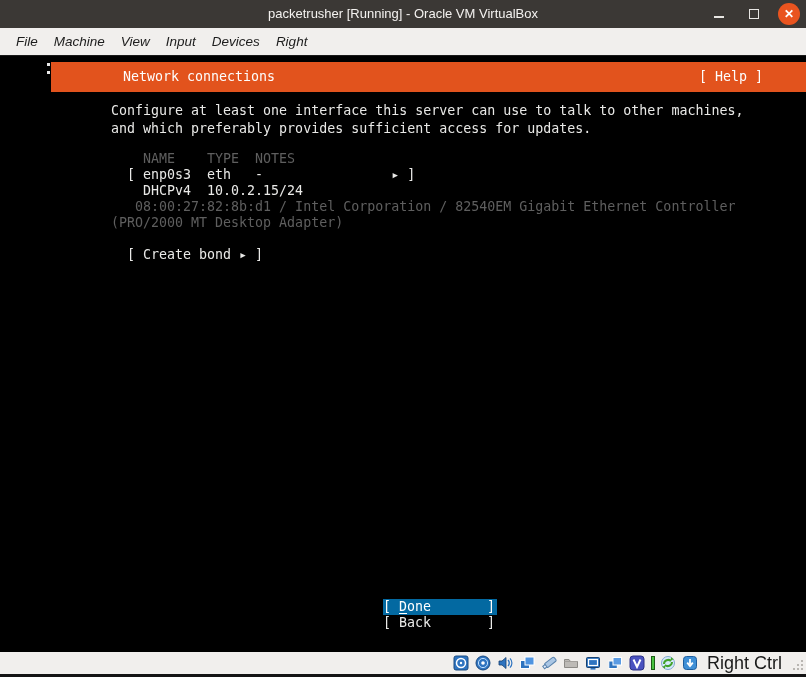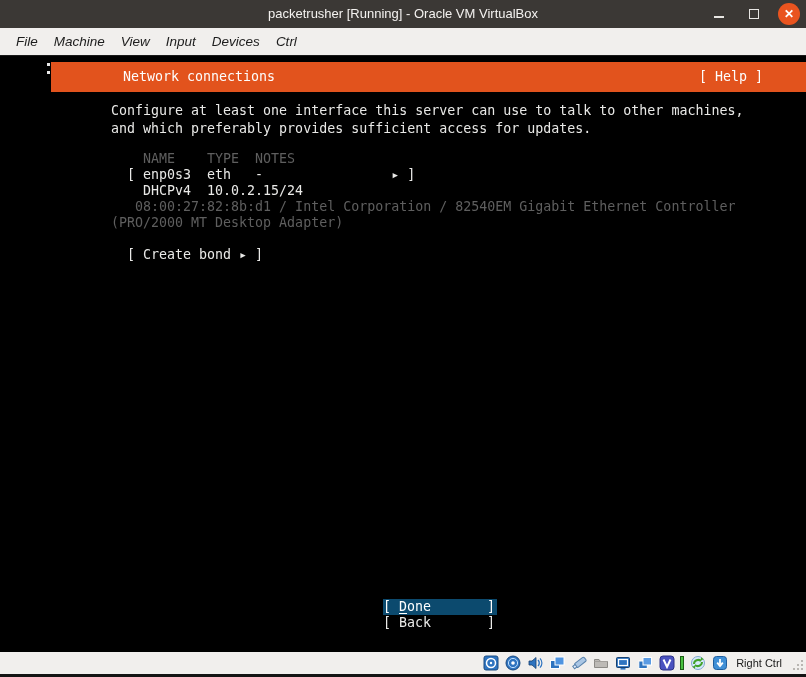--- a/index.html
+++ b/index.html
@@ -44,37 +44,37 @@
   }
   .tui-header .tui-help {
     position:absolute; left:648px; top:0; line-height:30px; color:#fdfdfd; white-space:pre; cursor:default;
   }
   .tick { position:absolute; left:0; width:3px; height:3px; background:#e8e8e8; }
   .tui-lines { position:absolute; left:64px; top:0; }
   .ln { position:absolute; white-space:pre; height:16px; line-height:16px; color:#e9e9e7; }
   .ln.dim { color:#5f5f5f; }
   .tui-done {
     position:absolute; left:336px; top:543px; width:114px; height:16px;
-    background:#0c4a6e; color:#fff; white-space:pre; line-height:16px; cursor:default;
+    background:#0369a1; color:#fff; white-space:pre; line-height:16px; cursor:default;
   }
   .tui-done .hotkey { text-decoration:underline; text-underline-offset:2px; }
   .tui-back {
     position:absolute; left:336px; top:559px; width:114px; height:16px;
     color:#e9e9e7; white-space:pre; line-height:16px; cursor:default;
   }
   .artifact { position:absolute; }
   
   .statusbar {
     position:absolute; top:652px; left:0; width:806px; height:25px;
     background:#f1efed; border-bottom:3px solid #141414;
     display:flex; align-items:center; justify-content:flex-end; padding-right:3px; gap:5px;
   }
   .sicon { width:17px; height:17px; display:flex; align-items:center; justify-content:center; }
   .cpu-bar { width:4px; height:14px; background:#49c13f; border:1px solid #1c5c14; }
-  .hostkey { font-size:11px; color:#1a1a1a; margin:0 6px 0 3px; }
+  .hostkey { font-size:18px; color:#1a1a1a; margin:0 6px 0 3px; }
   .grip { width:10px; height:14px; position:relative; }
   .grip i { position:absolute; width:2px; height:2px; background:#b9b6b2; }
 </style>
 </head>
 <body>
 
 <div class="window">
 
   <div class="titlebar">
     <div class="title">packetrusher [Running] - Oracle VM VirtualBox</div>
@@ -88,21 +88,21 @@
       <span class="ctl close">✕</span>
     </div>
   </div>
 
   <div class="menubar">
     <span class="menu-item">File</span>
     <span class="menu-item">Machine</span>
     <span class="menu-item">View</span>
     <span class="menu-item">Input</span>
     <span class="menu-item">Devices</span>
-    <span class="menu-item">Ctrl</span>
+    <span class="menu-item">Right</span>
   </div>
 
   <div class="vmscreen">
 
     <div class="tui-header">
       <span class="tui-title">Network connections</span>
       <span class="tui-help">[ Help ]</span>
     </div>
     <div class="tick" style="top:7px"></div>
     <div class="tick" style="top:15px"></div>

